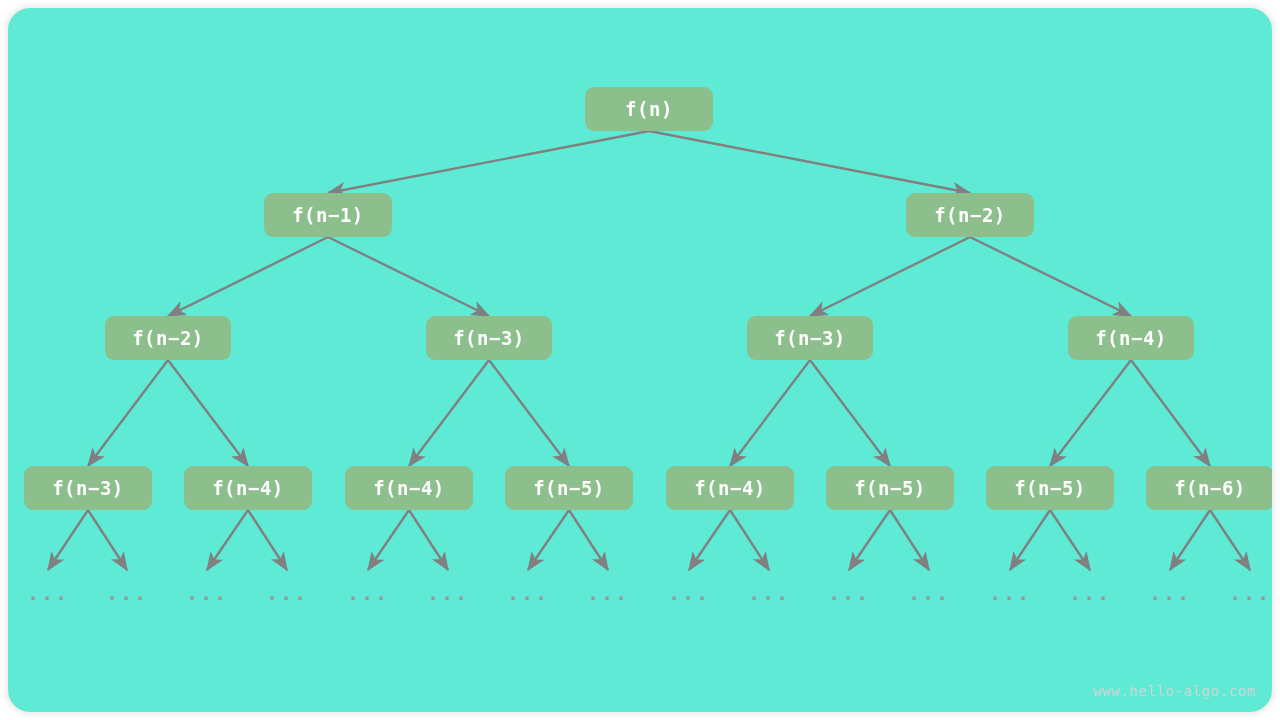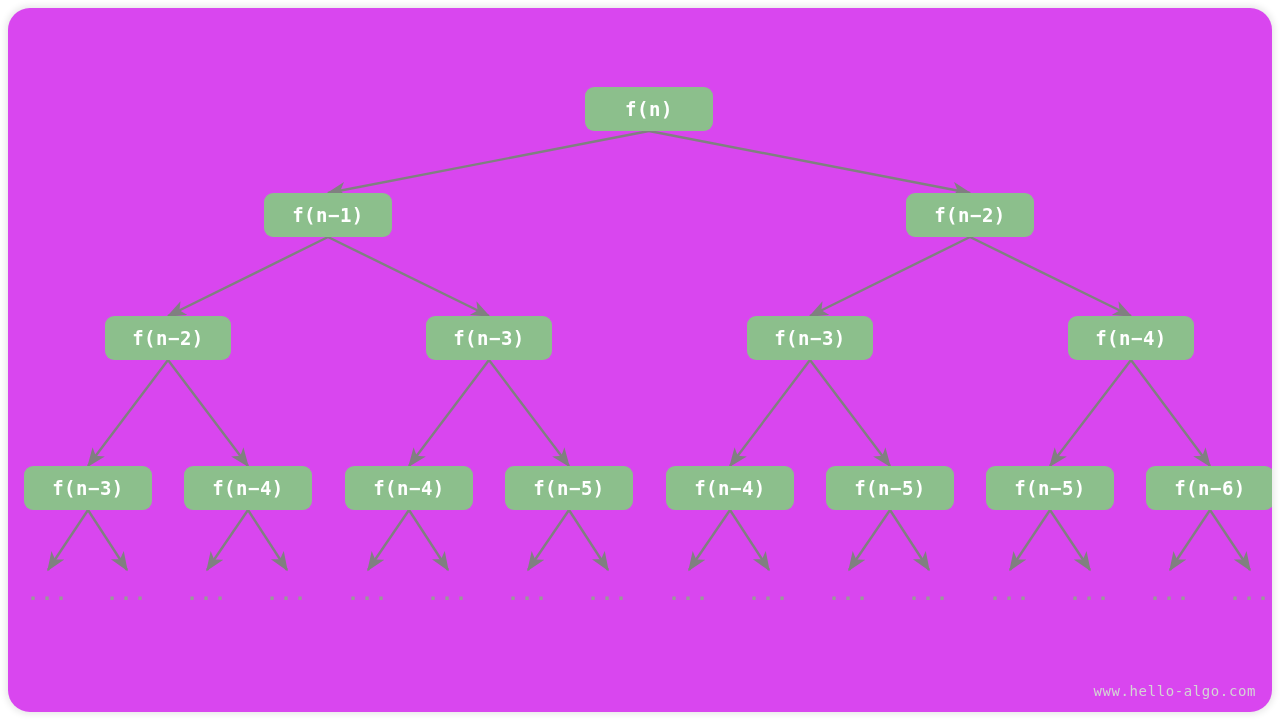--- a/index.html
+++ b/index.html
@@ -10,21 +10,21 @@
     height: 720px;
     overflow: hidden;
     font-family: "DejaVu Sans Mono", monospace;
   }
   #figure-frame {
     position: absolute;
     left: 8px;
     top: 8px;
     width: 1264px;
     height: 704px;
-    background: #d946ef;
+    background: #5eead4;
     border-radius: 22px;
     box-shadow: 0 0 7px 2px rgba(0,0,0,0.10);
     overflow: hidden;
   }
   #tree-canvas {
     position: absolute;
     left: 0;
     top: 0;
     width: 1280px;
     height: 720px;

